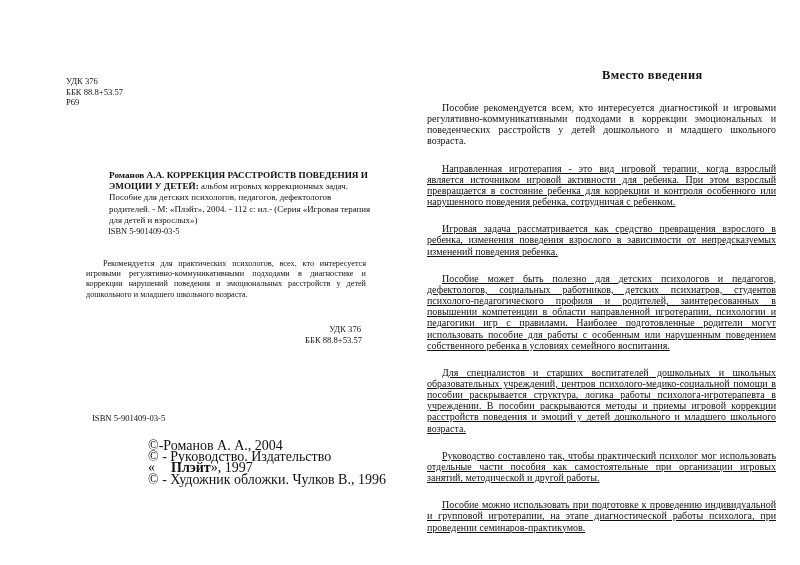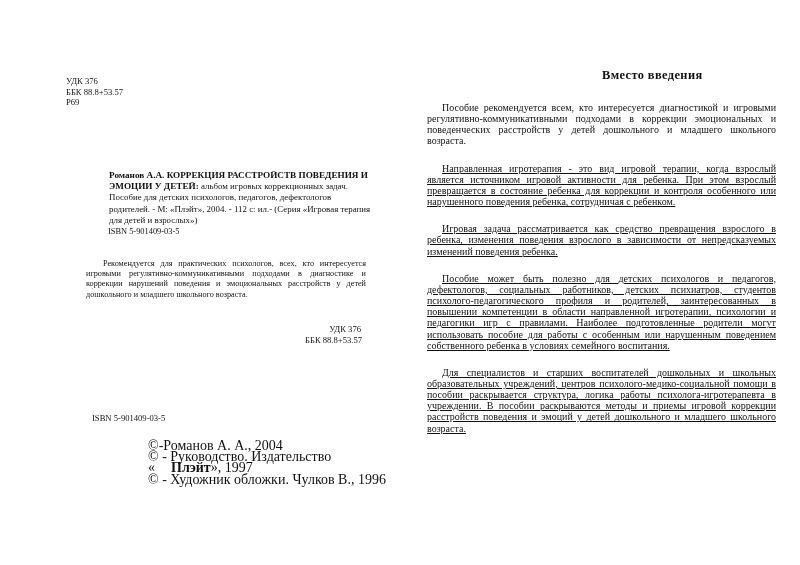--- a/index.html
+++ b/index.html
@@ -64,13 +64,15 @@
 <div class="page right"></div>
 
 <div class="title"><span style="left:192px;transform:translateX(-50%);">Вместо введения</span></div>
 
 <div class="body">
   <p>Пособие рекомендуется всем, кто интересуется диагностикой и игровыми регулятивно-коммуникативными подходами в коррекции эмоциональных и поведенческих расстройств у детей дошкольного и младшего школьного возраста.</p>
   <p>Направленная игротерапия - это вид игровой терапии, когда взрослый является источником игровой активности для ребенка. При этом взрослый превращается в состояние ребенка для коррекции и контроля особенного или нарушенного поведения ребенка, сотрудничая с ребенком.</p>
   <p>Игровая задача рассматривается как средство превращения взрослого в ребенка, изменения поведения взрослого в зависимости от непредсказуемых изменений поведения ребенка.</p>
   <p>Пособие может быть полезно для детских психологов и педагогов, дефектологов, социальных работников, детских психиатров, студентов психолого-педагогического профиля и родителей, заинтересованных в повышении компетенции в области направленной игротерапии, психологии и педагогики игр с правилами. Наиболее подготовленные родители могут использовать пособие для работы с особенным или нарушенным поведением собственного ребенка в условиях семейного воспитания.</p>
   <p>Для специалистов и старших воспитателей дошкольных и школьных образовательных учреждений, центров психолого-медико-социальной помощи в пособии раскрывается структура, логика работы психолога-игротерапевта в учреждении. В пособии раскрываются методы и приемы игровой коррекции расстройств поведения и эмоций у детей дошкольного и младшего школьного возраста.</p>
+  <p>Руководство составлено так, чтобы практический психолог мог использовать отдельные части пособия как самостоятельные при организации игровых занятий, методической и другой работы.</p>
+  <p>Пособие можно использовать при подготовке к проведению индивидуальной и групповой игротерапии, на этапе диагностической работы психолога, при проведении семинаров-практикумов.</p>
 </div>
 
 </body></html>

